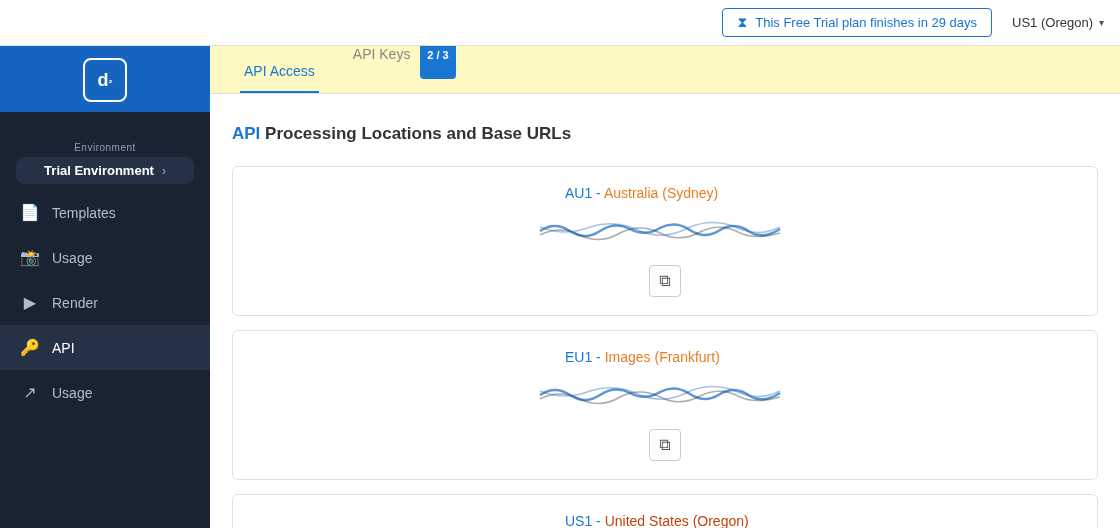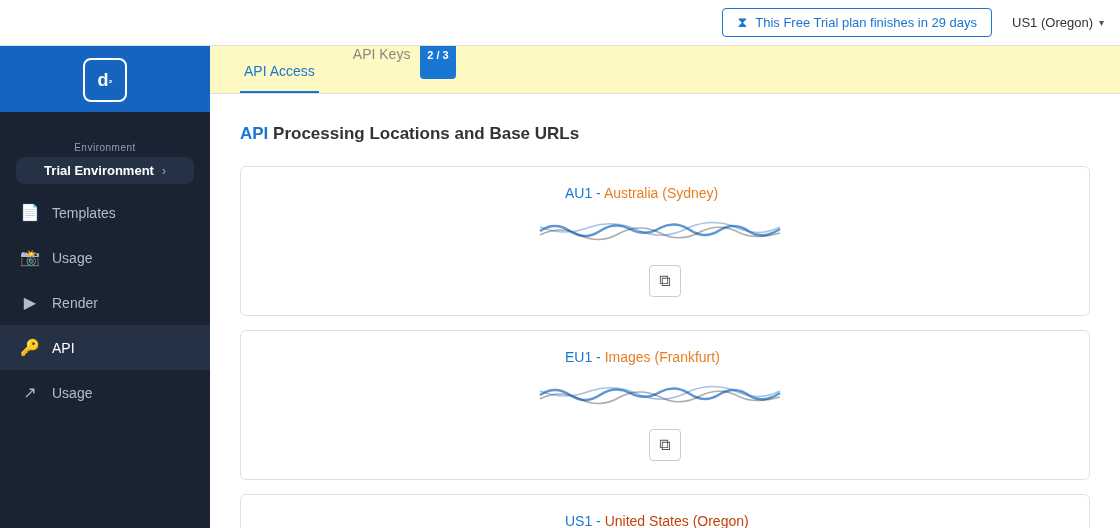--- a/index.html
+++ b/index.html
@@ -167,21 +167,21 @@
       font-size: 11px;
       padding: 18px 7px;
       margin-left: 6px;
       font-weight: 600;
     }
 
     
     .content-scroll {
       flex: 1;
       overflow-y: auto;
-      padding: 30px 30px;
+      padding: 30px 22px;
     }
     .section-title {
       font-size: 17px;
       font-weight: 600;
       color: #333;
       margin-bottom: 22px;
     }
     .section-title span { color: #1976d2; }
 
     

